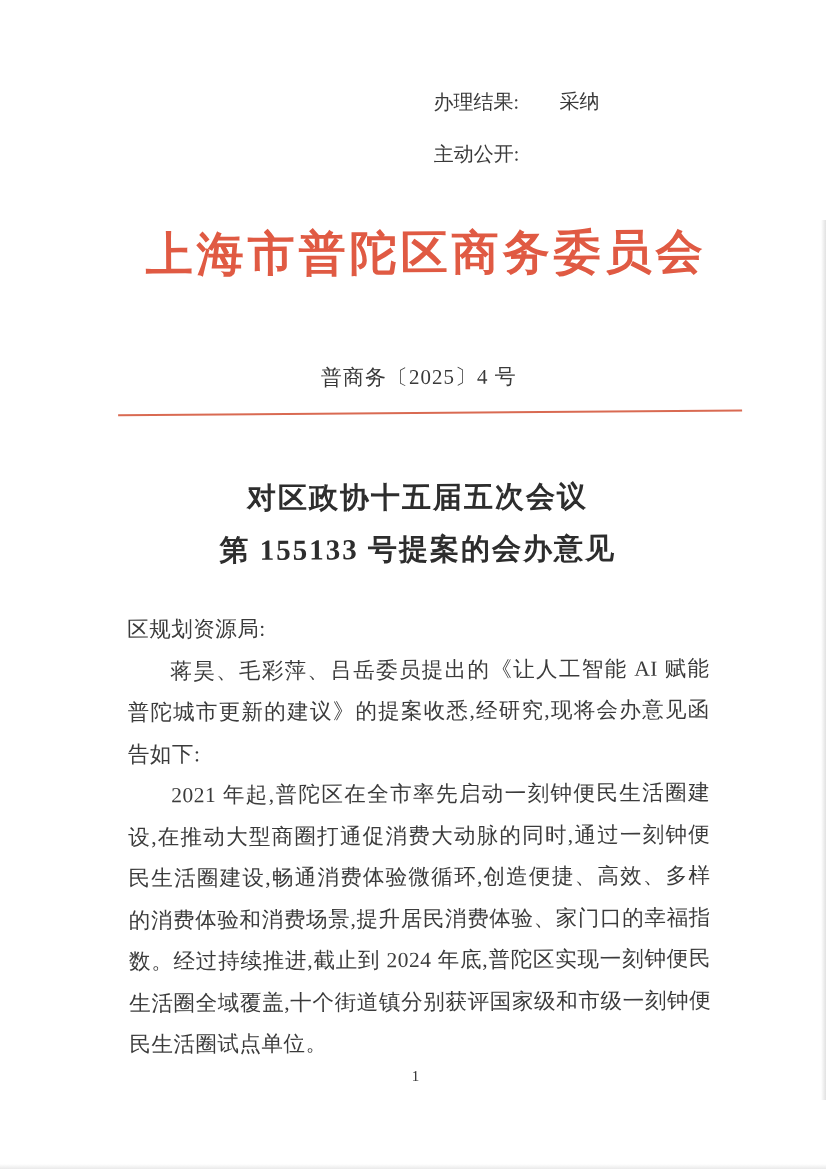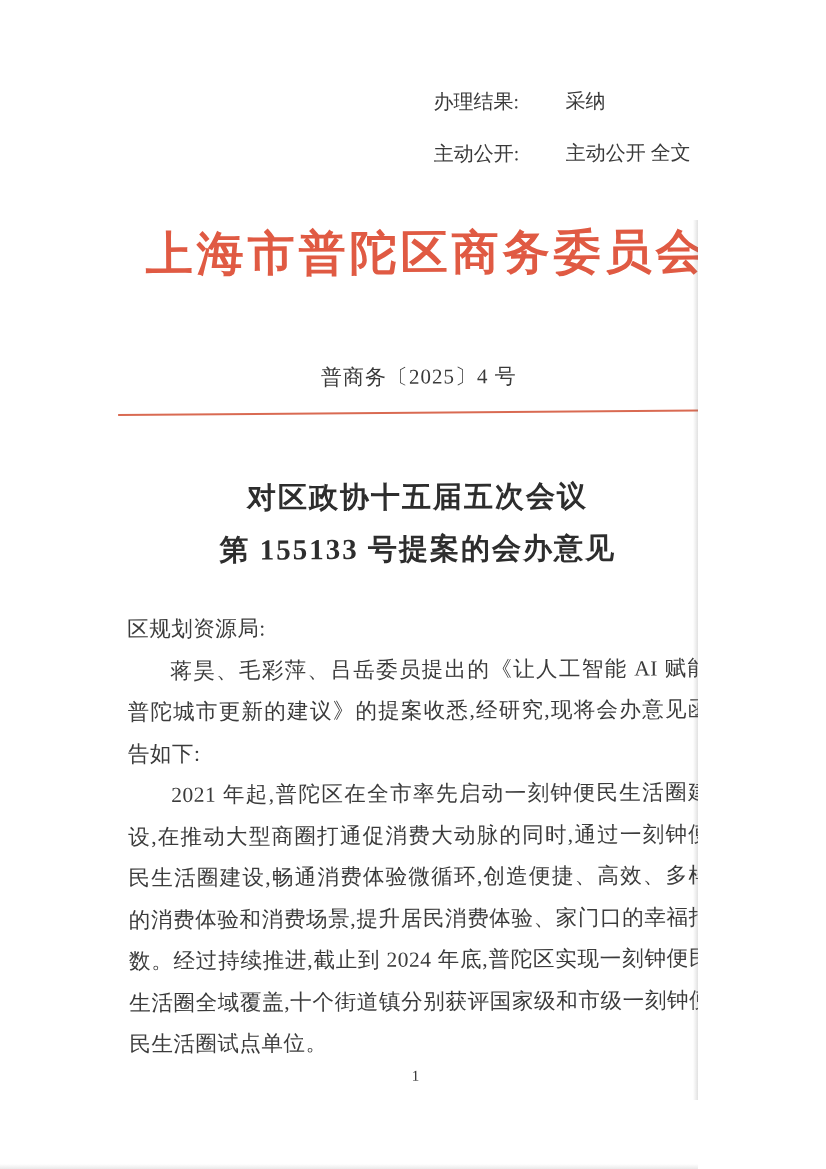--- a/index.html
+++ b/index.html
@@ -2,21 +2,21 @@
 <html><head>
 <meta charset="utf-8">
 <style>
   html, body {
     margin: 0;
     padding: 0;
     background: #ffffff;
   }
   .page {
     position: relative;
-    width: 698px;
+    width: 826px;
     height: 1169px;
     background: #ffffff;
     overflow: hidden;
     font-family: "Liberation Serif", "DejaVu Serif", serif;
     color: #3c3c3c;
   }
   .content {
     position: absolute;
     inset: 0;
     transform: rotate(-0.3deg);
@@ -31,21 +31,21 @@
     color: #3a3a3a;
   }
   .meta-row {
     display: flex;
     height: 32px;
     line-height: 32px;
     margin-bottom: 20px;
     white-space: nowrap;
   }
   .meta-label { min-width: 104px; }
-  .meta-value { margin-left: 28px; }
+  .meta-value { margin-left: 22px; }
   
   .agency {
     position: absolute;
     top: 222px;
     left: 30px;
     width: 796px;
     margin: 0;
     text-align: center;
     font-size: 47px;
     font-weight: bold;
@@ -139,21 +139,20 @@
 <div class="page">
   <div class="content">
 
     <div class="meta-block">
       <div class="meta-row">
         <span class="meta-label">办理结果:</span>
         <span class="meta-value">采纳</span>
       </div>
       <div class="meta-row">
         <span class="meta-label">主动公开:</span>
-        <span class="meta-value">主动公开 全文</span>
       </div>
     </div>
 
     <h1 class="agency">上海市普陀区商务委员会</h1>
 
     <div class="doc-number">普商务〔2025〕4 号</div>
 
     <div class="red-rule"></div>
 
     <h2 class="doc-title">

